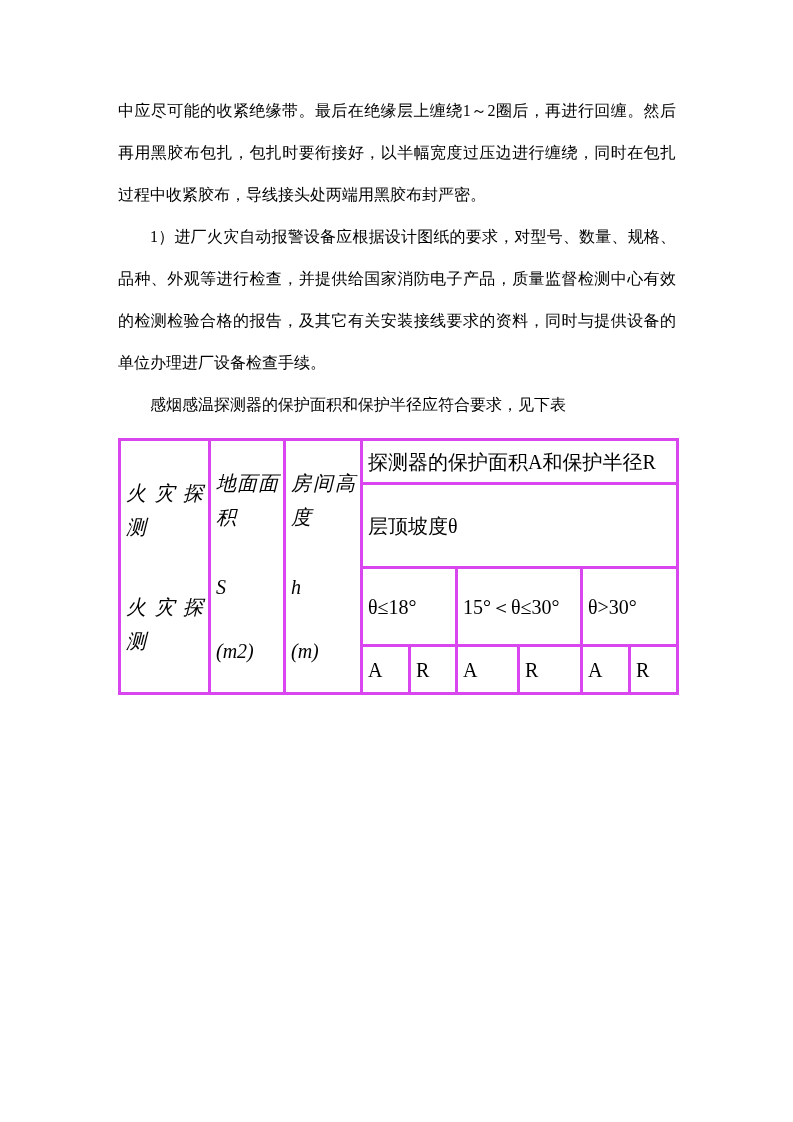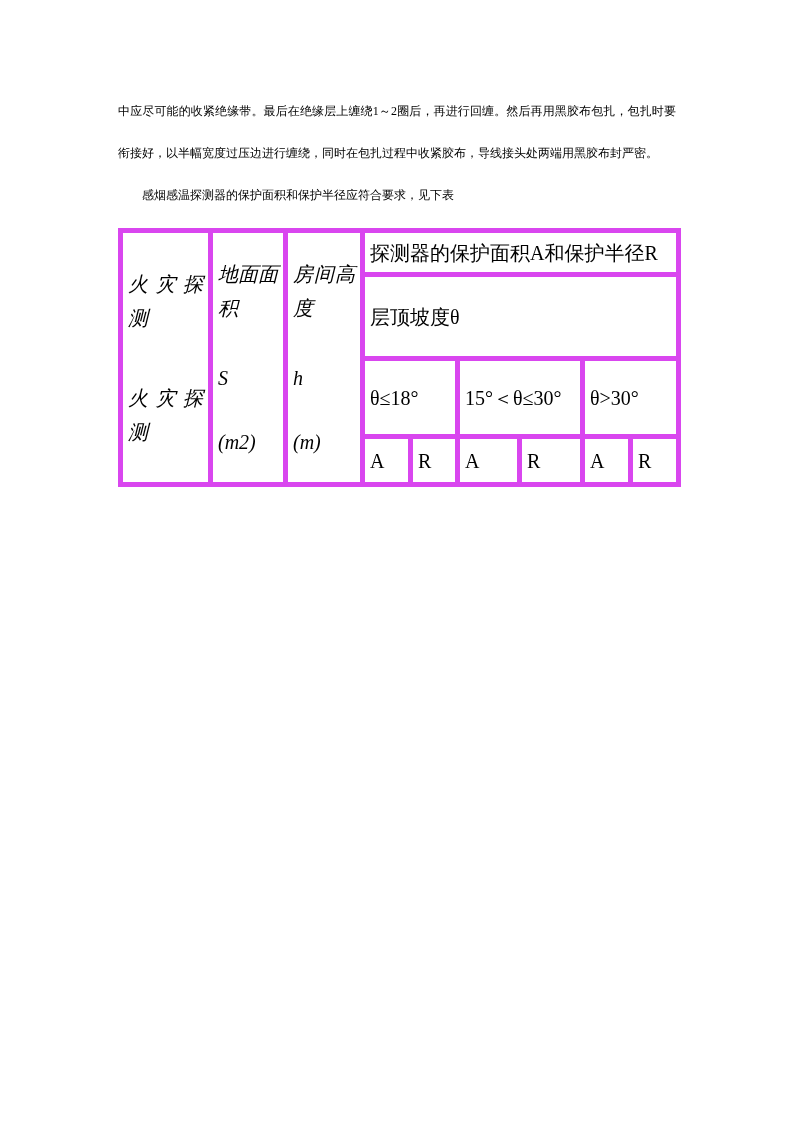--- a/index.html
+++ b/index.html
@@ -15,36 +15,36 @@
     background: #ffffff;
     overflow: hidden;
   }
   .content {
     position: absolute;
     left: 118px;
     top: 90px;
     width: 558px;
   }
   .para {
-    font-size: 12px;
+    font-size: 16px;
     line-height: 42px;
     text-align: justify;
     text-indent: 2em;
   }
   .para.no-indent { text-indent: 0; }
 
   table.dtable {
     border-collapse: collapse;
     table-layout: fixed;
     width: 558px;
     margin-top: 12px;
     font-size: 20px;
   }
   table.dtable td {
-    border: 5px solid #d946ef;
+    border: 3px solid #d946ef;
     padding: 2px 5px;
     vertical-align: middle;
     line-height: 28px;
     text-align: left;
     overflow: hidden;
   }
   tr.row-1 { height: 44px; }
   tr.row-2 { height: 84px; }
   tr.row-3 { height: 78px; }
   tr.row-4 { height: 48px; }
@@ -59,20 +59,21 @@
   .gap30 { height: 30px; }
   td.just { text-align: justify; }
 </style>
 </head>
 <body>
 
 <div class="page">
   <div class="content">
 
     <p class="para no-indent">中应尽可能的收紧绝缘带。最后在绝缘层上缠绕1～2圈后，再进行回缠。然后再用黑胶布包扎，包扎时要衔接好，以半幅宽度过压边进行缠绕，同时在包扎过程中收紧胶布，导线接头处两端用黑胶布封严密。</p>
+    <p class="para">1）进厂火灾自动报警设备应根据设计图纸的要求，对型号、数量、规格、品种、外观等进行检查，并提供给国家消防电子产品，质量监督检测中心有效的检测检验合格的报告，及其它有关安装接线要求的资料，同时与提供设备的单位办理进厂设备检查手续。</p>
     <p class="para">感烟感温探测器的保护面积和保护半径应符合要求，见下表</p>
 
     <table class="dtable">
       <colgroup>
         <col style="width:90px">
         <col style="width:75px">
         <col style="width:77px">
         <col style="width:48px">
         <col style="width:47px">
         <col style="width:62px">

